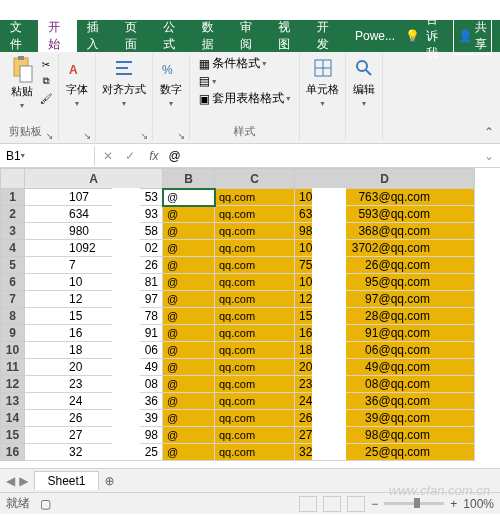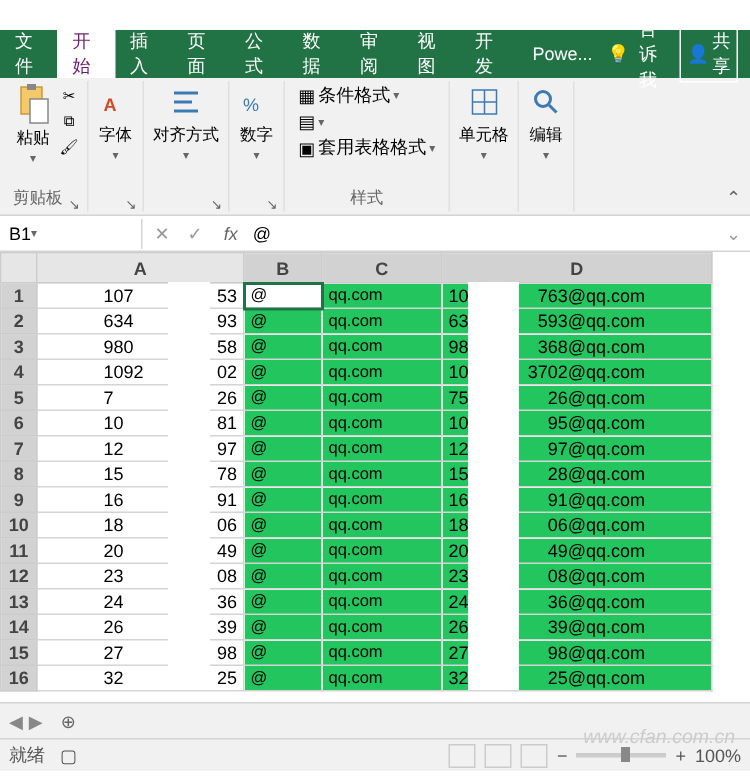--- a/index.html
+++ b/index.html
@@ -32,21 +32,21 @@
 .expand{margin-left:auto;padding:0 6px;color:#999;cursor:pointer;}
 .grid-area{position:relative;height:300px;overflow:hidden;}
 table{border-collapse:collapse;table-layout:fixed;}
 .corner{width:24px;height:20px;background:#e6e6e6;border:1px solid #ccc;}
 .col-hdr{background:#e6e6e6;border:1px solid #ccc;text-align:center;height:20px;color:#444;}
 .col-hdr.sel{background:#d2d2d2;}
 .row-hdr{width:24px;background:#e6e6e6;border:1px solid #ccc;text-align:center;color:#444;}
 .row-hdr.sel{background:#d2d2d2;}
 td.cell{border:1px solid #d4d4d4;padding:0 4px;height:17px;font-size:11px;overflow:hidden;white-space:nowrap;}
 td.num{text-align:right;}
-td.sel{background:#22c55e;}
+td.sel{background:#eab308;}
 td.active{background:#fff;outline:2px solid #217346;outline-offset:-1px;}
 .whitebox{position:absolute;background:#fff;}
 .sheet-bar{height:24px;border-top:1px solid #d4d4d4;display:flex;align-items:center;background:#f1f1f1;}
 .sheet-nav{display:flex;gap:4px;padding:0 6px;color:#888;}
 .sheet-tab{background:#fff;border:1px solid #ccc;border-bottom:none;padding:2px 12px;cursor:pointer;}
 .add-sheet{padding:0 6px;color:#666;cursor:pointer;}
 .statusbar{height:22px;background:#f1f1f1;border-top:1px solid #d4d4d4;display:flex;align-items:center;padding:0 6px;font-size:11px;color:#555;gap:10px;}
 .status-right{margin-left:auto;display:flex;align-items:center;gap:6px;}
 .view-btn{width:18px;height:16px;border:1px solid #ccc;cursor:pointer;}
 .zoom-slider{width:60px;height:3px;background:#ccc;position:relative;}
@@ -340,20 +340,21 @@
 
   <div class="whitebox" id="maskA" style="left: 112px; top: 20px; width: 28px; height: 272px;"></div>
   <div class="whitebox" id="maskD" style="left: 312px; top: 20px; width: 34px; height: 272px;"></div>
 </div>
 
 <div class="sheet-bar">
   <div class="sheet-nav">
     <span>◀</span>
     <span>▶</span>
   </div>
+  <div class="sheet-tab">Sheet1</div>
   <div class="add-sheet">⊕</div>
 </div>
 
 <div class="statusbar">
   <span>就绪</span>
   <span>▢</span>
   <span style="margin-left:60px;margin-top:44px;"><span>计数:</span> <span>336</span></span>
   <div class="status-right">
     <div class="view-btn"></div>
     <div class="view-btn"></div>

